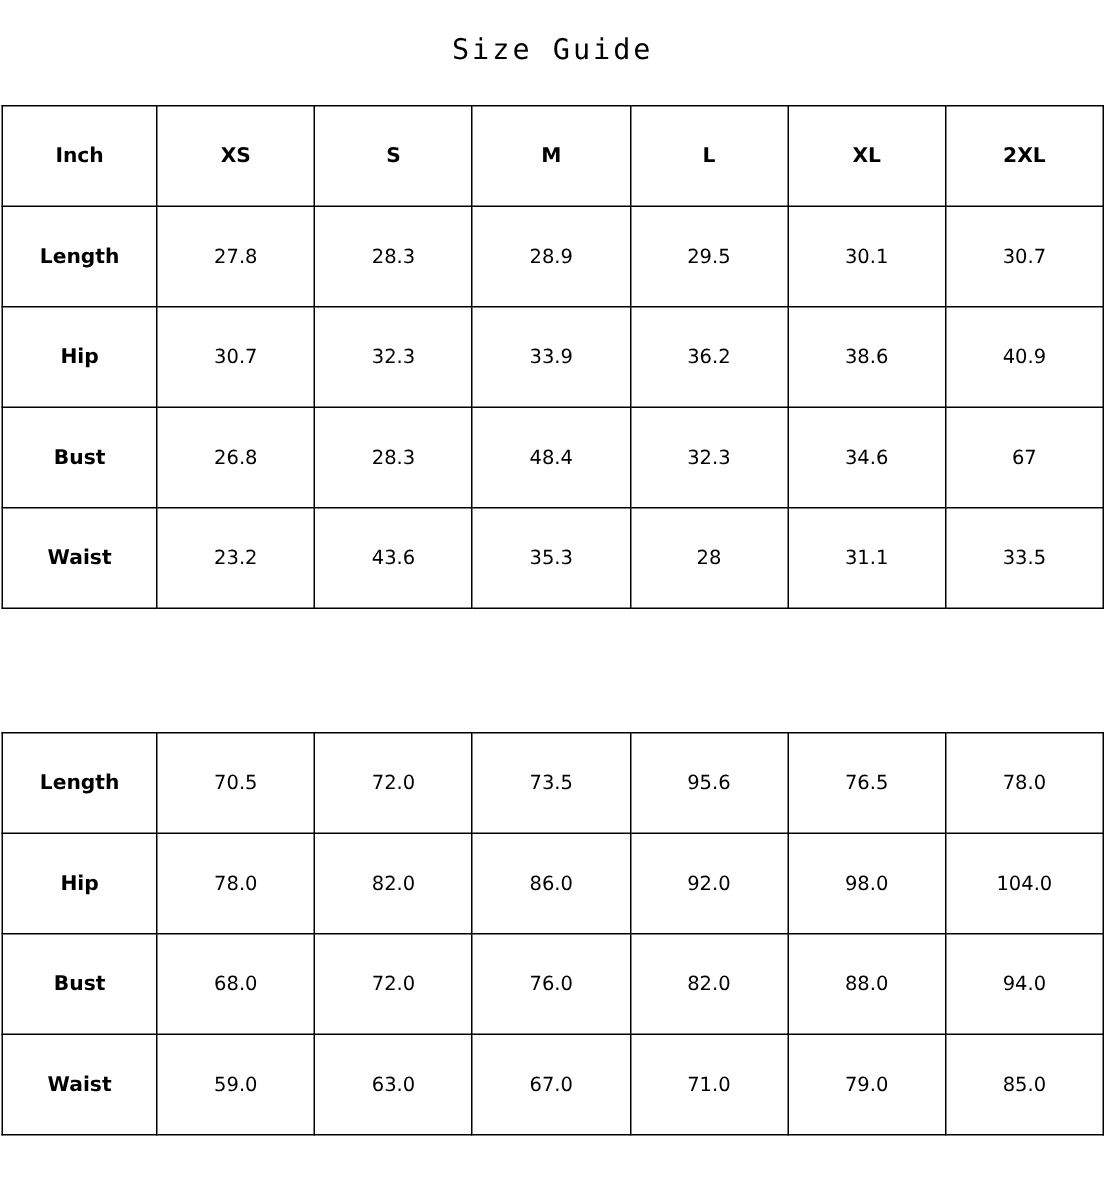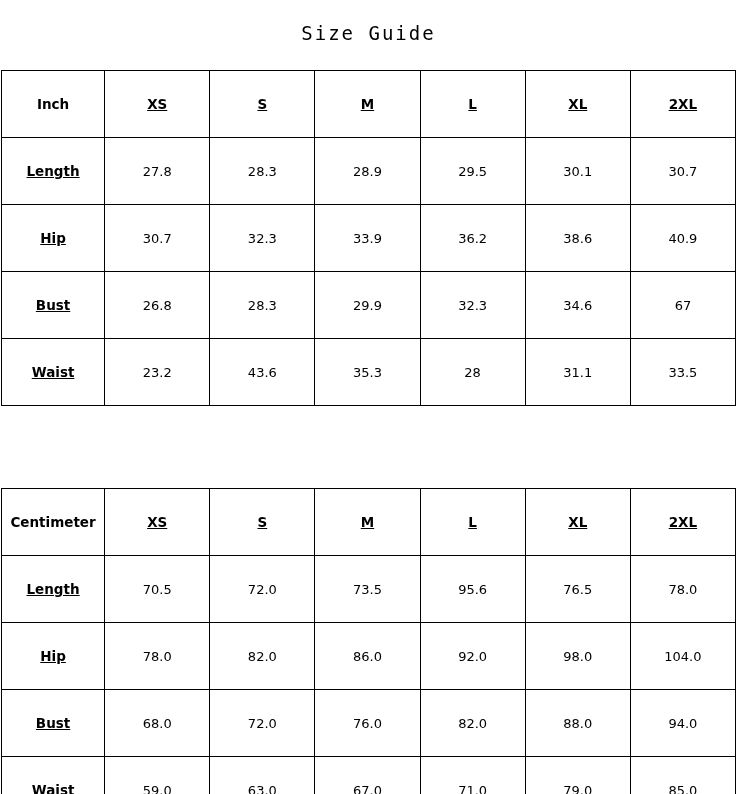--- a/index.html
+++ b/index.html
@@ -41,21 +41,20 @@
     text-align: center;
     vertical-align: middle;
     font-family: "DejaVu Sans", sans-serif;
     font-size: 13px;
     color: #000;
   }
   table.size-table td.hdr,
   table.size-table td.rowlab {
     font-weight: bold;
     font-size: 13.5px;
-    text-decoration: underline;
   }
   table.size-table td.unit {
     font-weight: bold;
     font-size: 13.5px;
   }
   col.c0 { width: 103px; }
   col.cx { width: 105px; }
   .gap {
     height: 58px;
     width: 735px;
@@ -104,21 +103,21 @@
         <td>32.3</td>
         <td>33.9</td>
         <td>36.2</td>
         <td>38.6</td>
         <td>40.9</td>
       </tr>
       <tr>
         <td class="rowlab">Bust</td>
         <td>26.8</td>
         <td>28.3</td>
-        <td>29.9</td>
+        <td>48.4</td>
         <td>32.3</td>
         <td>34.6</td>
         <td>67</td>
       </tr>
       <tr>
         <td class="rowlab">Waist</td>
         <td>23.2</td>
         <td>43.6</td>
         <td>35.3</td>
         <td>28</td>
@@ -134,29 +133,20 @@
     <colgroup>
       <col class="c0">
         <col class="cx">
         <col class="cx">
         <col class="cx">
         <col class="cx">
         <col class="cx">
         <col class="cx">
     </colgroup>
     <tbody>
-      <tr>
-        <td class="unit">Centimeter</td>
-        <td class="hdr">XS</td>
-        <td class="hdr">S</td>
-        <td class="hdr">M</td>
-        <td class="hdr">L</td>
-        <td class="hdr">XL</td>
-        <td class="hdr">2XL</td>
-      </tr>
       <tr>
         <td class="rowlab">Length</td>
         <td>70.5</td>
         <td>72.0</td>
         <td>73.5</td>
         <td>95.6</td>
         <td>76.5</td>
         <td>78.0</td>
       </tr>
       <tr>

